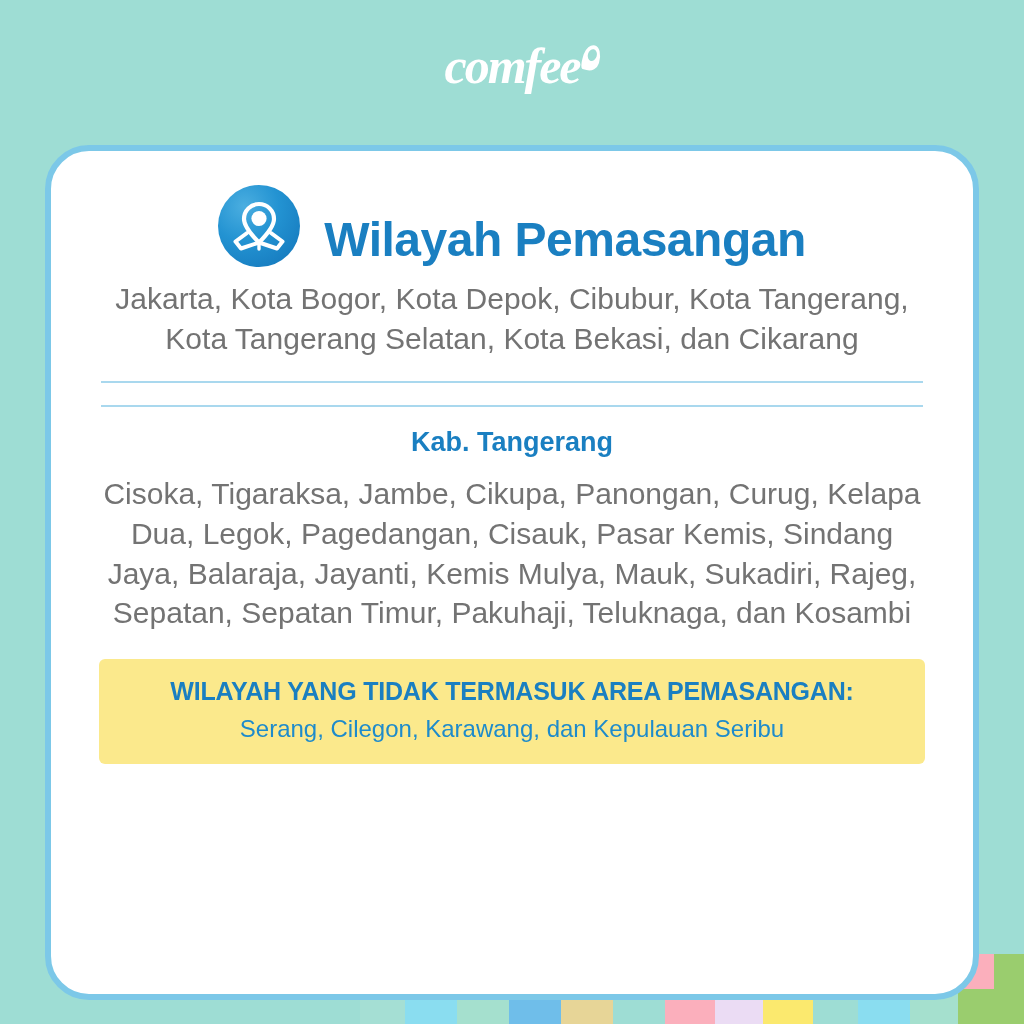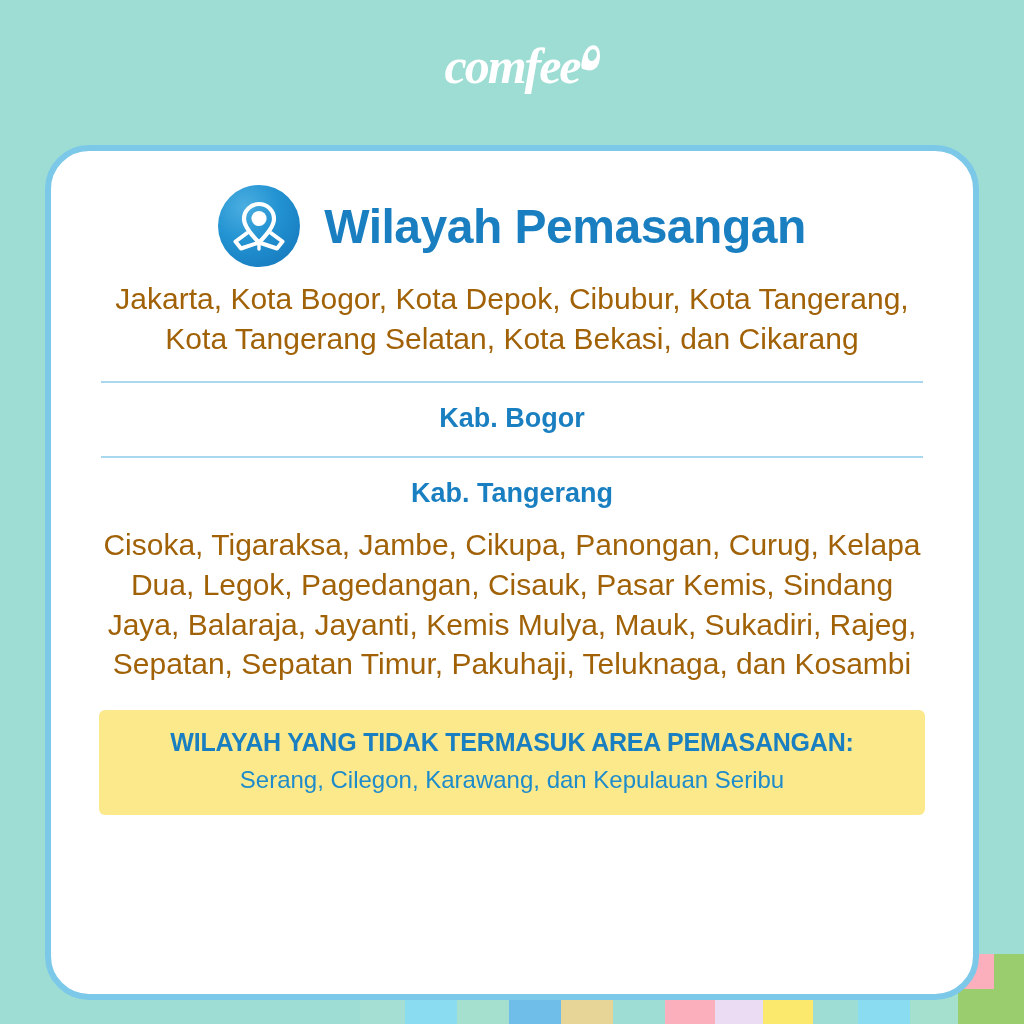--- a/index.html
+++ b/index.html
@@ -72,21 +72,21 @@
     background:#ffffff;
     border:6px solid #7CC8E8;
     border-radius:44px;
     z-index:2;
     padding:34px 44px 0 44px;
   }
 
   
   #card-header {
     display:flex;
-    align-items:center;
+    align-items:flex-end;
     justify-content:center;
     gap:24px;
     margin-bottom:12px;
   }
   #pin-icon {
     width:82px; height:82px;
     border-radius:50%;
     background:radial-gradient(circle at 32% 26%, #4BAEE0 0%, #2393D2 42%, #1273B8 100%);
     position:relative;
     flex:0 0 auto;
@@ -97,21 +97,21 @@
     font-weight:bold;
     color:#1A7FC1;
     letter-spacing:-0.5px;
     white-space:nowrap;
   }
 
   
   .region-text {
     font-size:30px;
     line-height:1.33;
-    color:#a16207;
+    color:#737373;
     text-align:center;
     padding:0 8px;
   }
   .section-heading {
     font-size:27px;
     font-weight:bold;
     color:#1A7FC1;
     text-align:center;
     margin-bottom:16px;
   }
@@ -226,21 +226,20 @@
         <path d="M41 57.5 L41 64" fill="none" stroke="#ffffff" stroke-width="3.4" stroke-linecap="round"></path>
       </svg>
     </div>
     <div id="page-title">Wilayah Pemasangan</div>
   </div>
 
   <div id="intro-block" class="region-text">Jakarta, Kota Bogor, Kota Depok, Cibubur, Kota Tangerang, Kota Tangerang Selatan, Kota Bekasi, dan Cikarang</div>
 
   <div class="divider"></div>
 
-  <div class="section-heading">Kab. Bogor</div>
 
   <div class="divider"></div>
 
   <div class="section-heading">Kab. Tangerang</div>
   <div id="tangerang-block" class="region-text">Cisoka, Tigaraksa, Jambe, Cikupa, Panongan, Curug, Kelapa Dua, Legok, Pagedangan, Cisauk, Pasar Kemis, Sindang Jaya, Balaraja, Jayanti, Kemis Mulya, Mauk, Sukadiri, Rajeg, Sepatan, Sepatan Timur, Pakuhaji, Teluknaga, dan Kosambi</div>
 
   <div id="excluded-box">
     <div id="excluded-title">WILAYAH YANG TIDAK TERMASUK AREA PEMASANGAN:</div>
     <div id="excluded-list">Serang, Cilegon, Karawang, dan Kepulauan Seribu</div>
   </div>

